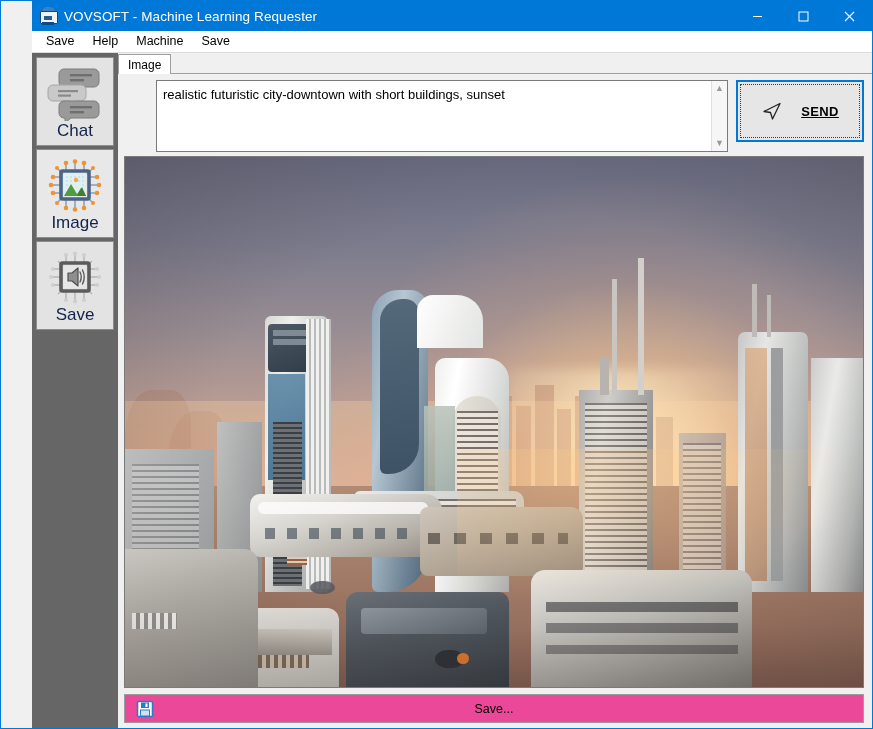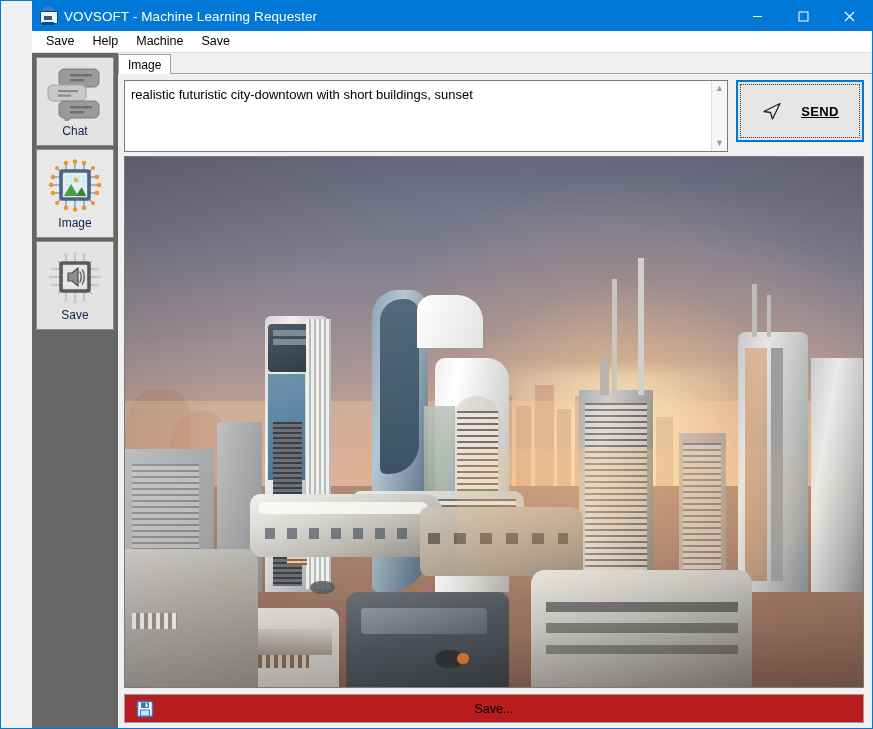--- a/index.html
+++ b/index.html
@@ -62,21 +62,21 @@
   .side-btn{
     width:78px;height:89px;margin-bottom:3px;
     background:#e3e3e3;border:1px solid #8c8c8c;
     box-sizing:border-box;
     display:flex;flex-direction:column;align-items:center;justify-content:flex-start;
     padding-top:8px;
   }
   .side-btn.active{background:#e8e8e8;}
   .side-ico{width:58px;height:55px;position:relative;}
   .side-label{
-    font-size:12px;color:#12224a;margin-top:3px;line-height:14px;
+    font-size:17px;color:#12224a;margin-top:3px;line-height:14px;
   }
   
   .main{
     flex:1 1 auto;min-width:0;display:flex;flex-direction:column;
     background:#f0f0f0;position:relative;
   }
   .tabstrip{
     height:21px;flex:0 0 21px;position:relative;
     background:#f0f0f0;
   }
@@ -88,21 +88,21 @@
     background:#fff;border:1px solid #a0a0a0;border-bottom:none;
     box-sizing:border-box;
     display:flex;align-items:center;justify-content:center;
     padding:0 9px;font-size:12px;color:#000;z-index:2;
   }
   .prompt-row{
     flex:0 0 82px;display:flex;padding:6px 8px 4px 6px;box-sizing:border-box;
   }
   .prompt-box{
     flex:1 1 auto;background:#fff;border:1px solid #7a7a7a;
-    position:relative;box-sizing:border-box;min-width:0;
+    position:relative;box-sizing:border-box;min-width:0;margin-left:32px;
   }
   .prompt-text{
     position:absolute;left:6px;top:5px;right:20px;
     font-size:13px;color:#000;line-height:17px;
     white-space:pre-wrap;word-break:break-word;
   }
   .vscroll{
     position:absolute;right:0;top:0;bottom:0;width:16px;background:#f6f6f6;
     border-left:1px solid #dfdfdf;
     display:flex;flex-direction:column;justify-content:space-between;align-items:center;
@@ -121,21 +121,21 @@
   }
   .send-label{font-size:13px;font-weight:bold;color:#000;letter-spacing:.4px;text-decoration:underline;}
   .img-wrap{
     flex:1 1 auto;margin:0 8px 0 6px;position:relative;min-height:0;
     border:1px solid #7a7a7a;background:#000;overflow:hidden;
   }
   .save-row{
     flex:0 0 40px;padding:6px 8px 5px 6px;box-sizing:border-box;
   }
   .save-btn{
-    width:100%;height:29px;background:#b91c1c;border:1px solid #9b9b9b;
+    width:100%;height:29px;background:#ec4899;border:1px solid #9b9b9b;
     box-sizing:border-box;position:relative;
     display:flex;align-items:center;justify-content:center;
   }
   .save-ico{position:absolute;left:11px;top:5px;width:18px;height:18px;}
   .save-label{font-size:12.5px;color:#000;}
   
   .statusbar{
     flex:0 0 21px;height:21px;background:#f0f0f0;border-top:1px solid #dcdcdc;
     display:flex;align-items:center;position:relative;
   }

